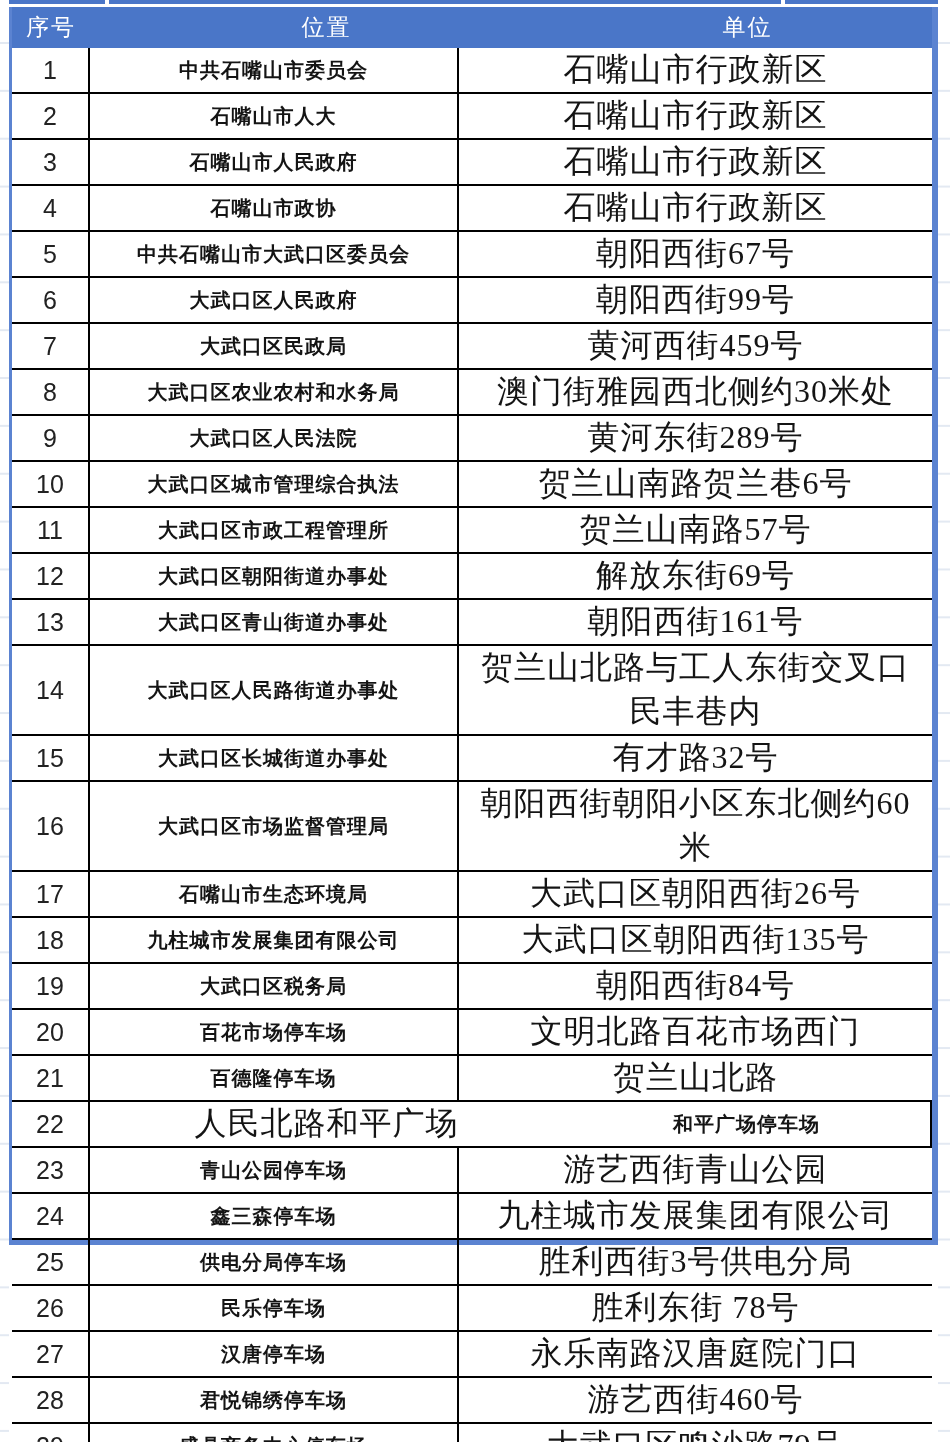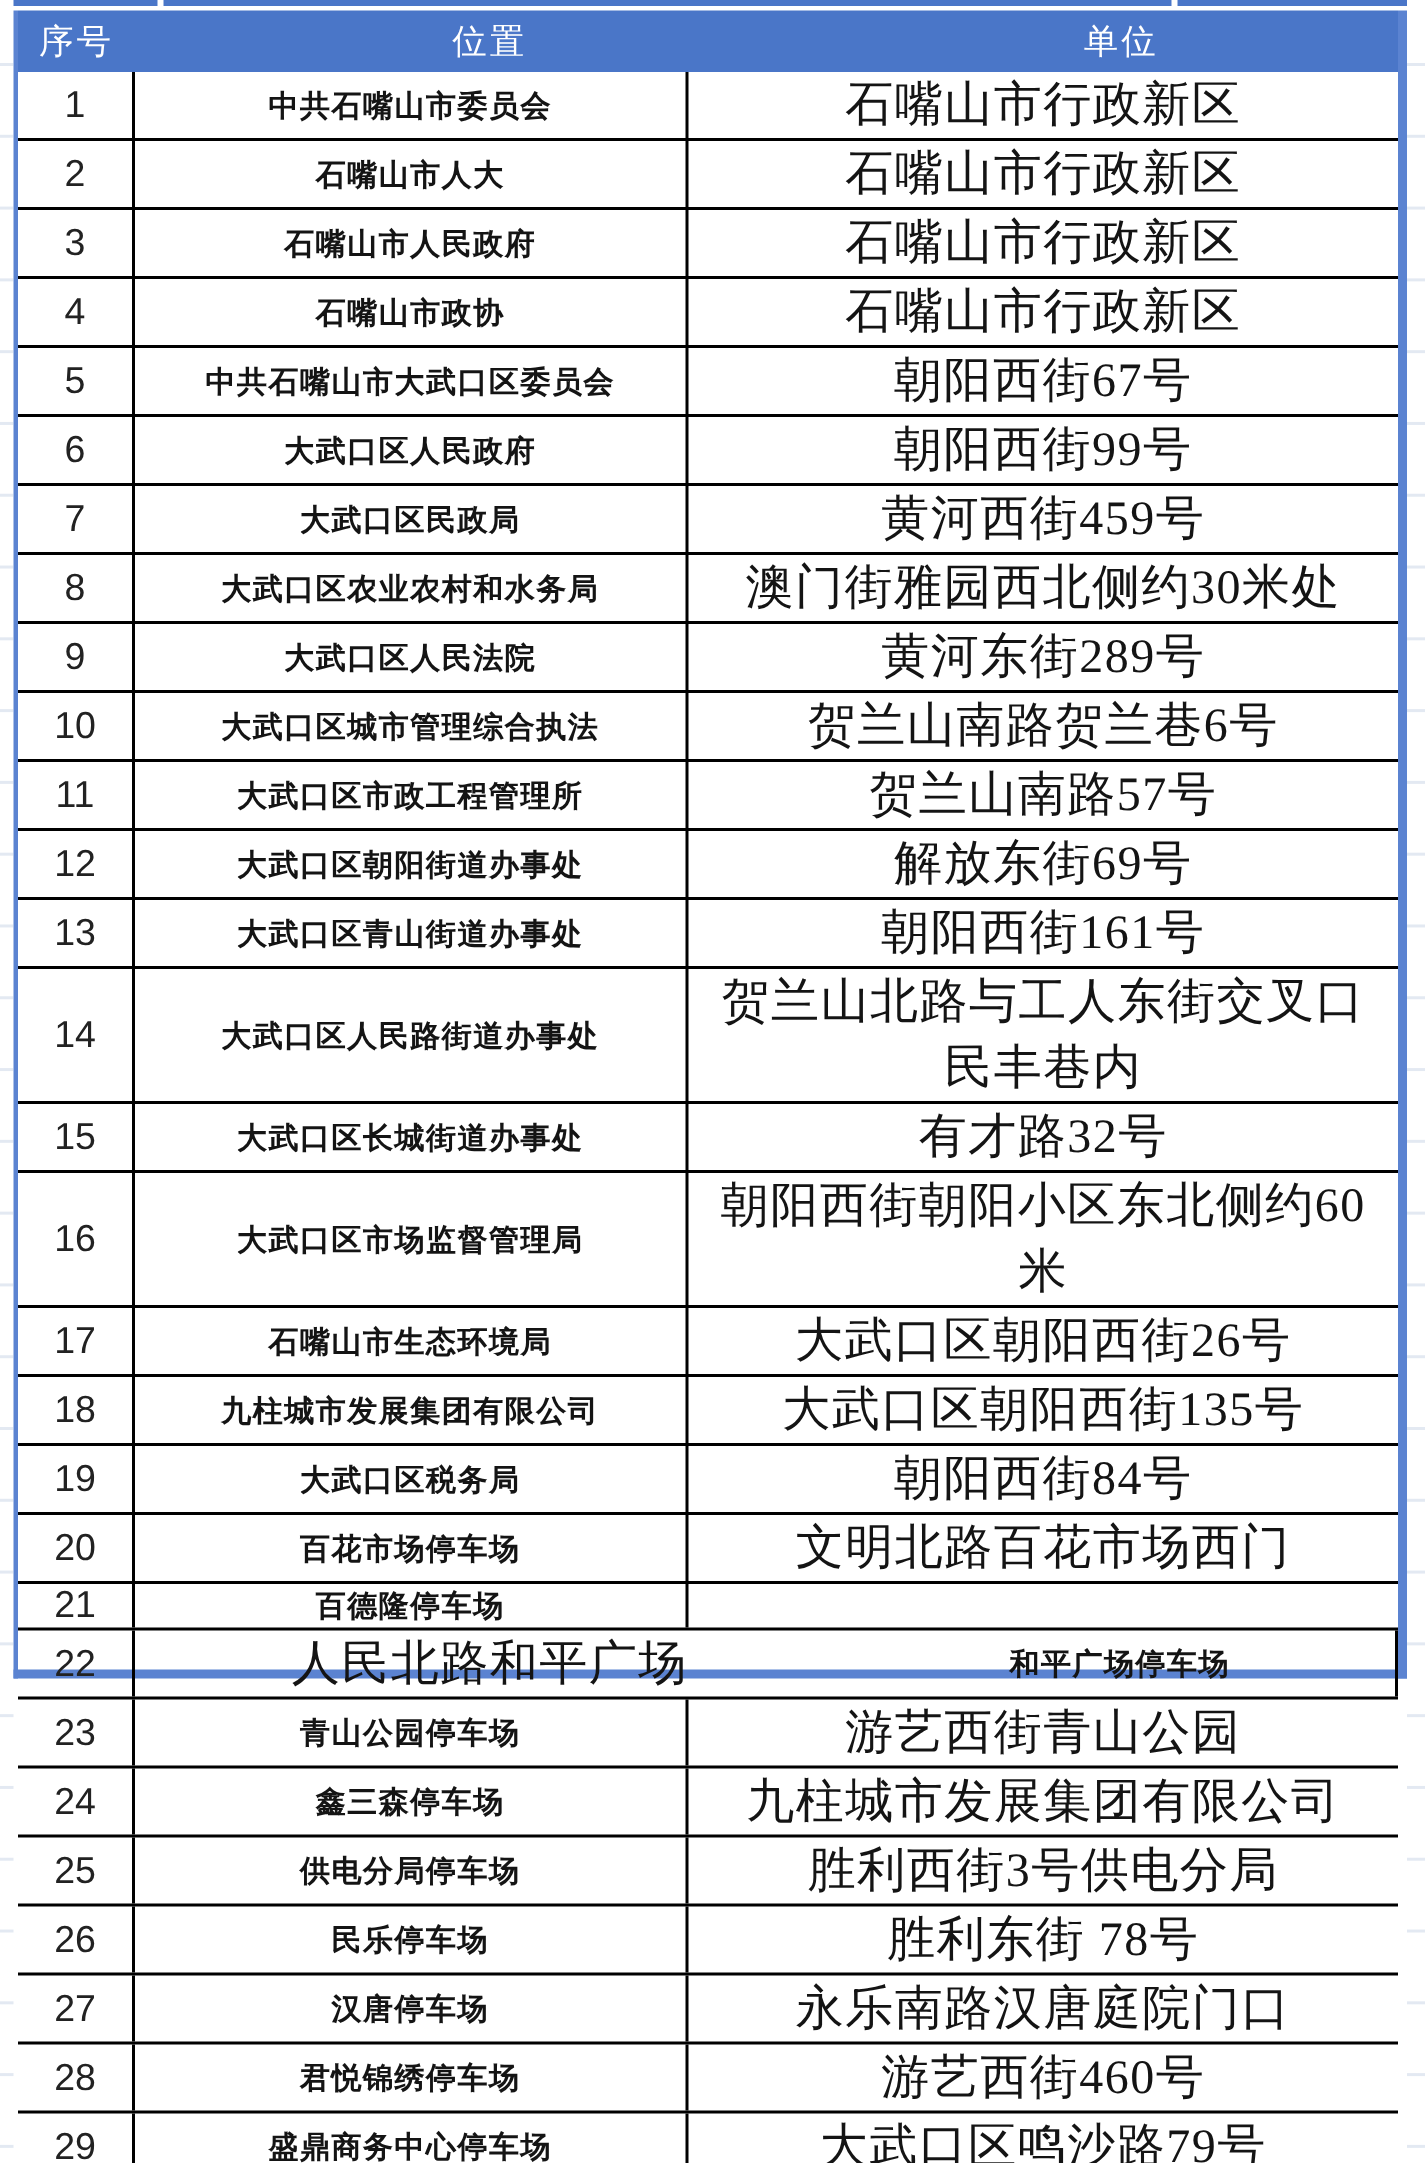--- a/index.html
+++ b/index.html
@@ -30,21 +30,21 @@
   
   .top-strip{
     position:absolute;left:9px;top:0;width:929px;height:4px;
     background:var(--header-bg);
   }
   .top-strip .notch{position:absolute;top:0;height:4px;width:4px;background:#ffffff;}
   .top-strip .notch.n1{left:96px;}
   .top-strip .notch.n2{left:772px;}
 
   .table-wrap{
-    position:absolute;left:9px;top:7px;width:929px;height:1112px;
+    position:absolute;left:9px;top:7px;width:929px;height:1238px;
     border-left:3px solid var(--outer-border);
     border-right:6px solid var(--outer-border);
     border-bottom:6px solid var(--outer-border);
     display:flex;flex-direction:column;background:#ffffff;
   }
   .header-row{
     height:41px;flex:0 0 41px;display:flex;align-items:stretch;
     background:var(--header-bg);color:var(--header-text);
     font-family:"Liberation Sans","DejaVu Sans",sans-serif;
     font-size:23px;font-weight:500;letter-spacing:2px;
@@ -185,20 +185,21 @@
         <div class="cell c-loc">朝阳西街84号</div>
       </div>
       <div class="row">
         <div class="cell c-no">20</div>
         <div class="cell c-unit">百花市场停车场</div>
         <div class="cell c-loc">文明北路百花市场西门</div>
       </div>
       <div class="row">
         <div class="cell c-no">21</div>
         <div class="cell c-unit">百德隆停车场</div>
+        <div class="cell c-loc">贺兰山北路</div>
       </div>
       <div class="row">
         <div class="cell c-no">22</div>
         <div class="cell c-loc">人民北路和平广场</div>
         <div class="cell c-unit">和平广场停车场</div>
       </div>
       <div class="row">
         <div class="cell c-no">23</div>
         <div class="cell c-unit">青山公园停车场</div>
         <div class="cell c-loc">游艺西街青山公园</div>

